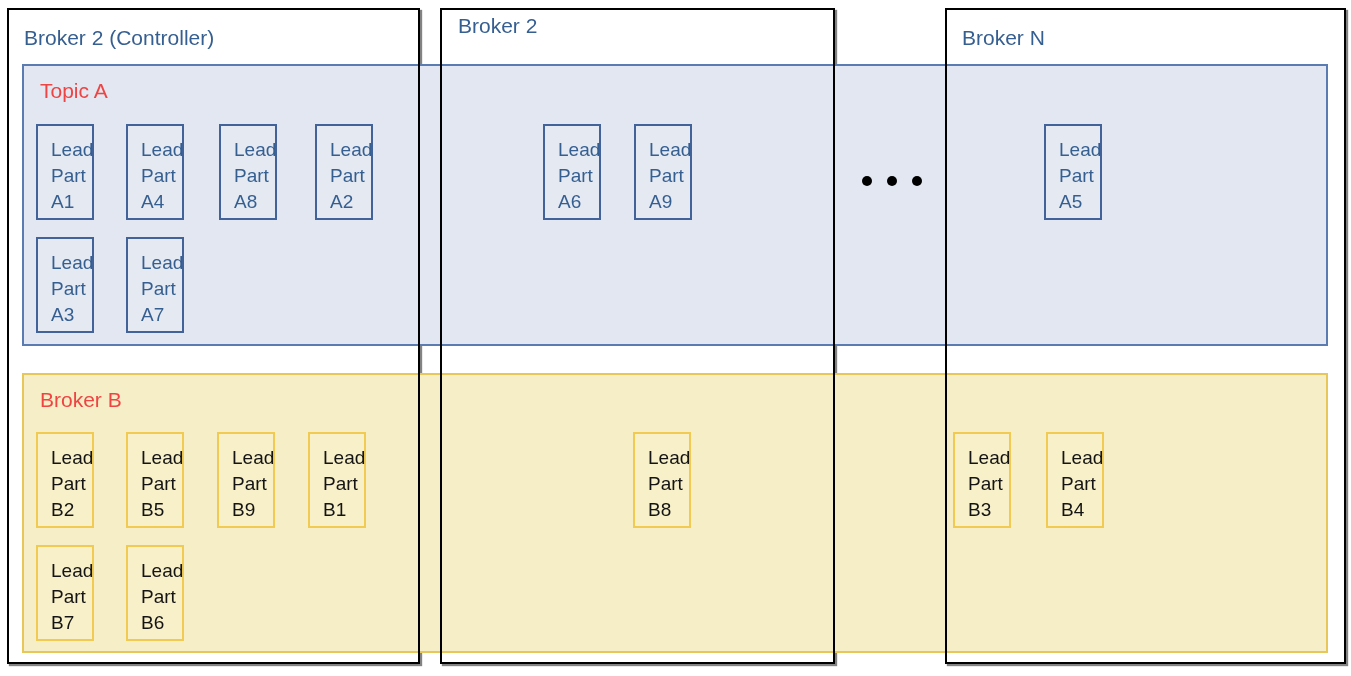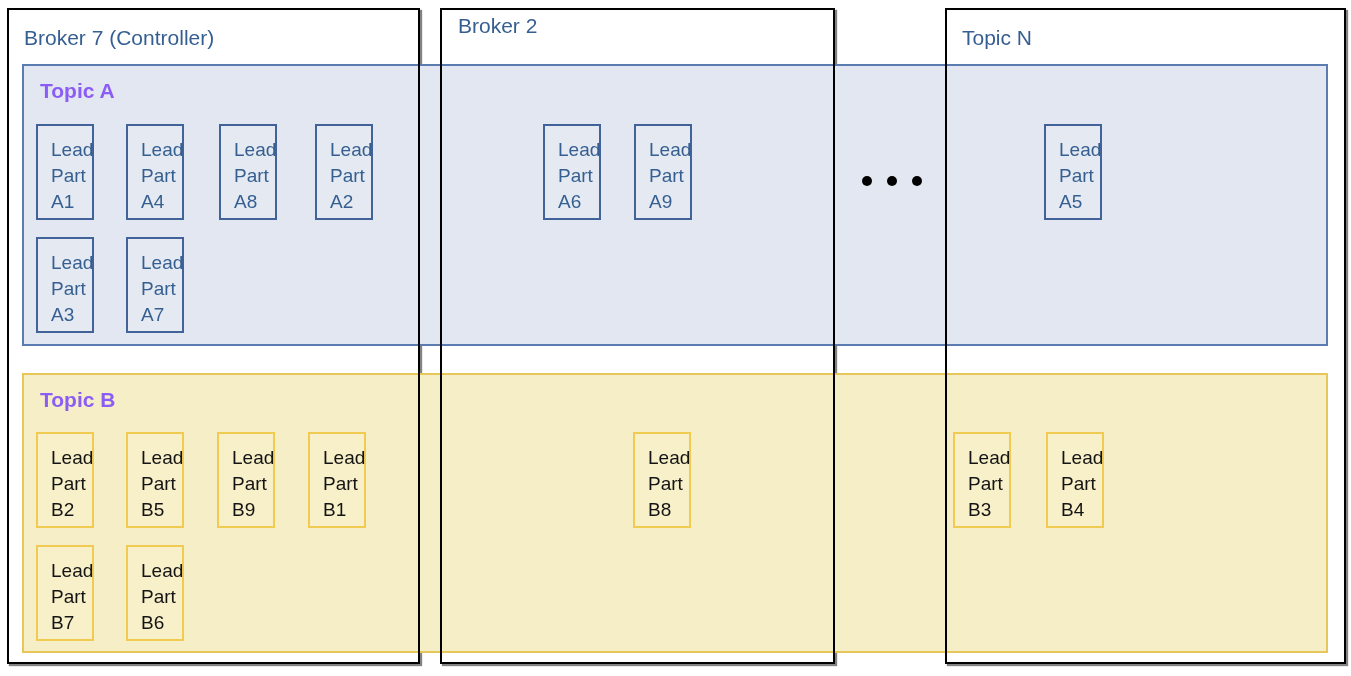--- a/index.html
+++ b/index.html
@@ -52,24 +52,23 @@
   }
   .topic-b-band {
     top: 373px;
     height: 280px;
     background: #f6eec6;
     border: 2px solid #e8c75a;
   }
   .topic-label {
     position: absolute;
     z-index: 2;
-    color: #8b5cf6;
+    color: #ef4444;
     font-size: 21px;
     white-space: nowrap;
-    font-weight: bold;
   }
   .part-box {
     position: absolute;
     z-index: 2;
     width: 58px;
     height: 96px;
     box-sizing: border-box;
     font-size: 19px;
     line-height: 26px;
     padding: 11px 6px 0 13px;
@@ -100,21 +99,21 @@
 <div id="canvas">
 
   <div class="broker-shadow" style="left:7px; top:8px; width:413px; height:656px;"></div>
   <div class="broker-shadow" style="left:440px; top:8px; width:395px; height:656px;"></div>
   <div class="broker-shadow" style="left:945px; top:8px; width:401px; height:656px;"></div>
 
   <div class="topic-band topic-a-band"></div>
   <div class="topic-label" style="left:40px; top:79px;">Topic A</div>
 
   <div class="topic-band topic-b-band"></div>
-  <div class="topic-label" style="left:40px; top:388px;">Topic B</div>
+  <div class="topic-label" style="left:40px; top:388px;">Broker B</div>
 
   <div class="part-box part-a" style="left:36px; top:124px;">Lead
 Part
 A1</div>
   <div class="part-box part-a" style="left:126px; top:124px;">Lead
 Part
 A4</div>
   <div class="part-box part-a" style="left:219px; top:124px;">Lead
 Part
 A8</div>
@@ -166,17 +165,17 @@
 B4</div>
 
   <div class="dot" style="left:862px; top:176px;"></div>
   <div class="dot" style="left:887px; top:176px;"></div>
   <div class="dot" style="left:912px; top:176px;"></div>
 
   <div class="broker" style="left:7px; top:8px; width:413px; height:656px;"></div>
   <div class="broker" style="left:440px; top:8px; width:395px; height:656px;"></div>
   <div class="broker" style="left:945px; top:8px; width:401px; height:656px;"></div>
 
-  <div class="broker-title" style="left:24px; top:26px;">Broker 7 (Controller)</div>
+  <div class="broker-title" style="left:24px; top:26px;">Broker 2 (Controller)</div>
   <div class="broker-title" style="left:458px; top:14px;">Broker 2</div>
-  <div class="broker-title" style="left:962px; top:26px;">Topic N</div>
+  <div class="broker-title" style="left:962px; top:26px;">Broker N</div>
 
 </div>
 
 </body></html>

